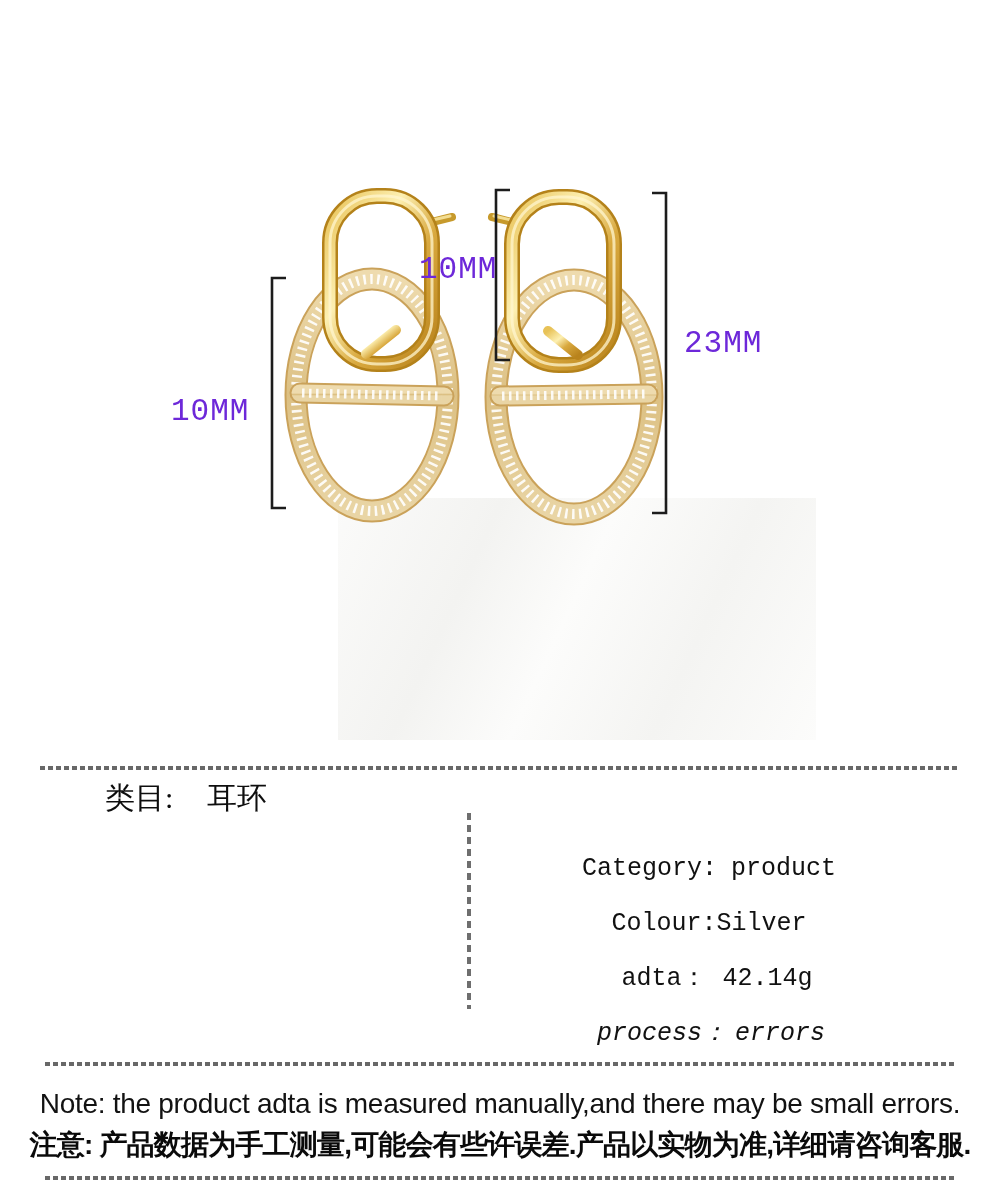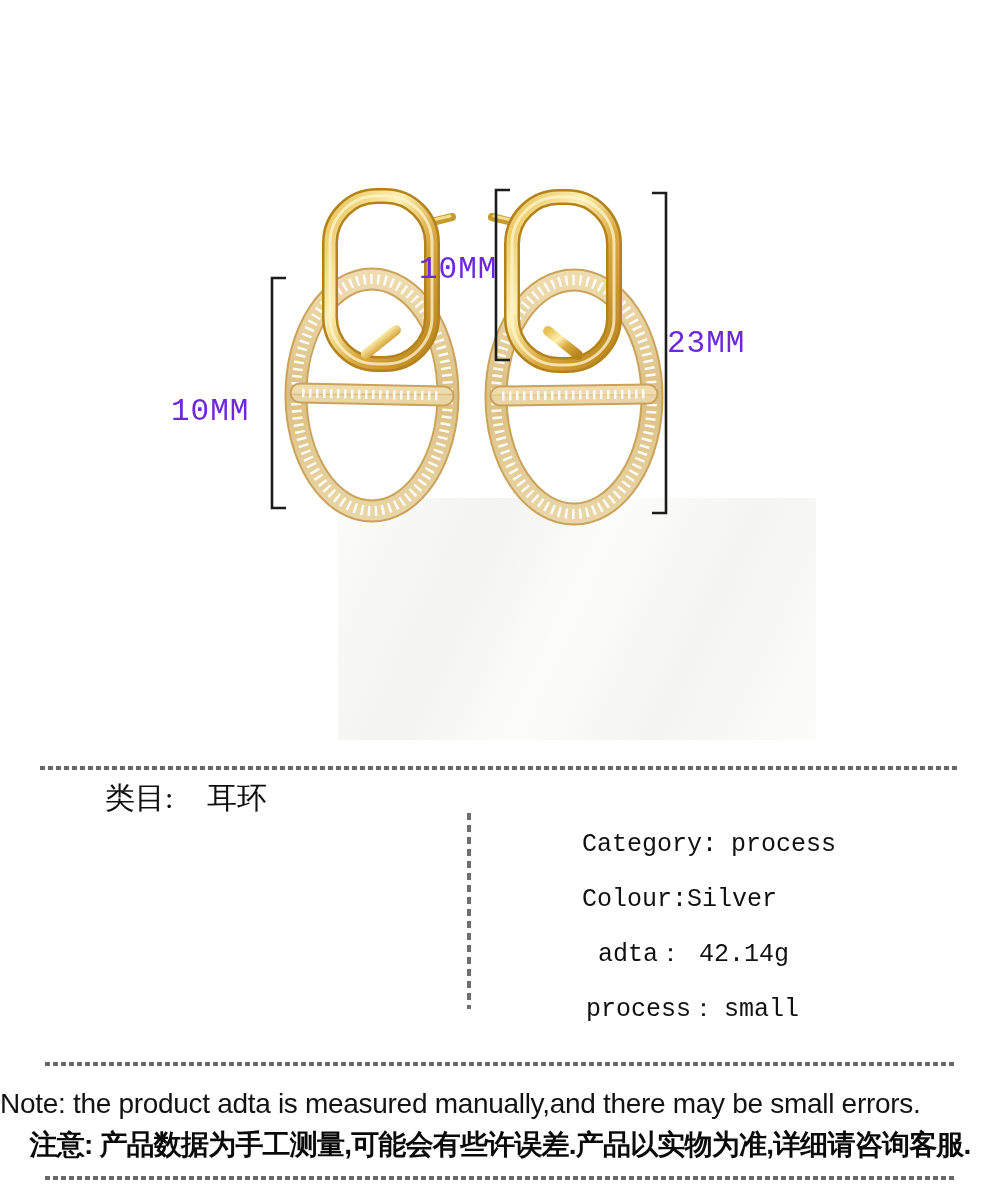--- a/index.html
+++ b/index.html
@@ -17,54 +17,54 @@
   }
   .photo-svg{position:absolute;left:0;top:150px;width:1000px;height:420px;}
   
   .dim-label{
     position:absolute;
     font-family:"Liberation Mono", monospace;
     font-size:31px;color:#6d28d9;letter-spacing:1px;white-space:nowrap;
   }
   #dim-left{left:171px;top:394px;}
   #dim-mid{left:419px;top:252px;}
-  #dim-right{left:667px;top:326px;}
+  #dim-right{left:684px;top:326px;}
   
   .hdash{
     position:absolute;height:4px;
     background:repeating-linear-gradient(90deg,#686868 0 5px,transparent 5px 8px);
   }
   #dash-top{left:40px;top:766px;width:920px;}
   #dash-mid{left:45px;top:1062px;width:912px;}
   #dash-bottom{left:45px;top:1176px;width:912px;}
   .vdash{
     position:absolute;left:467px;top:813px;width:4px;height:196px;
     background:repeating-linear-gradient(180deg,#6e6e6e 0 7px,transparent 7px 12px);
   }
   
   .spec-col{position:absolute;display:flex;flex-direction:column;}
   .spec-left{left:105px;top:782px;gap:13px;}
-  .spec-right{left:582px;top:832px;gap:29px;}
+  .spec-right{left:582px;top:856px;gap:29px;align-items:center;}
   .spec-row{display:flex;align-items:baseline;white-space:nowrap;}
   .spec-left .spec-row{
     font-family:"Liberation Serif", serif;
     font-size:30px;color:#0d0d0d;line-height:31px;
   }
   .spec-left .spec-label{display:inline-block;width:102px;}
   .spec-right .spec-row{
     font-family:"Liberation Mono", monospace;
     font-size:25px;color:#111111;line-height:26px;
   }
   .spec-right .r0{gap:14px;}
   .spec-right .r1{}
   .spec-right .r2{padding-left:16px;gap:16px;}
-  .spec-right .r3{padding-left:4px;gap:8px;}
+  .spec-right .r3{padding-left:4px;gap:8px;font-style:italic;}
   
   .note-en{
-    position:absolute;left:0;width:1000px;top:1088px;
+    position:absolute;left:0;width:1000px;top:1088px;text-align:center;
     font-family:"Liberation Sans", sans-serif;font-size:28px;color:#121212;
     letter-spacing:-0.3px;white-space:nowrap;
   }
   .note-zh{
     position:absolute;left:0;width:1000px;top:1126px;text-align:center;
     font-family:"Liberation Sans", sans-serif;font-size:28px;font-weight:700;color:#0a0a0a;
     letter-spacing:-0.8px;white-space:nowrap;
   }
 </style>
 </head>
@@ -138,32 +138,32 @@
   <div class="spec-col spec-left">
     <div class="spec-row">
       <span class="spec-label">类目:</span>
       <span class="spec-value">耳环</span>
     </div>
   </div>
 
   <div class="spec-col spec-right">
     <div class="spec-row r0">
       <span class="spec-label">Category:</span>
-      <span class="spec-value">process</span>
+      <span class="spec-value">product</span>
     </div>
     <div class="spec-row r1">
       <span class="spec-label">Colour:</span>
       <span class="spec-value">Silver</span>
     </div>
     <div class="spec-row r2">
       <span class="spec-label">adta：</span>
       <span class="spec-value">42.14g</span>
     </div>
     <div class="spec-row r3">
       <span class="spec-label">process：</span>
-      <span class="spec-value">small</span>
+      <span class="spec-value">errors</span>
     </div>
   </div>
 
   <div class="note-en">Note: the product adta is measured manually,and there may be small errors.</div>
   <div class="note-zh">注意: 产品数据为手工测量,可能会有些许误差.产品以实物为准,详细请咨询客服.</div>
 
 </div>
 
 </body></html>

